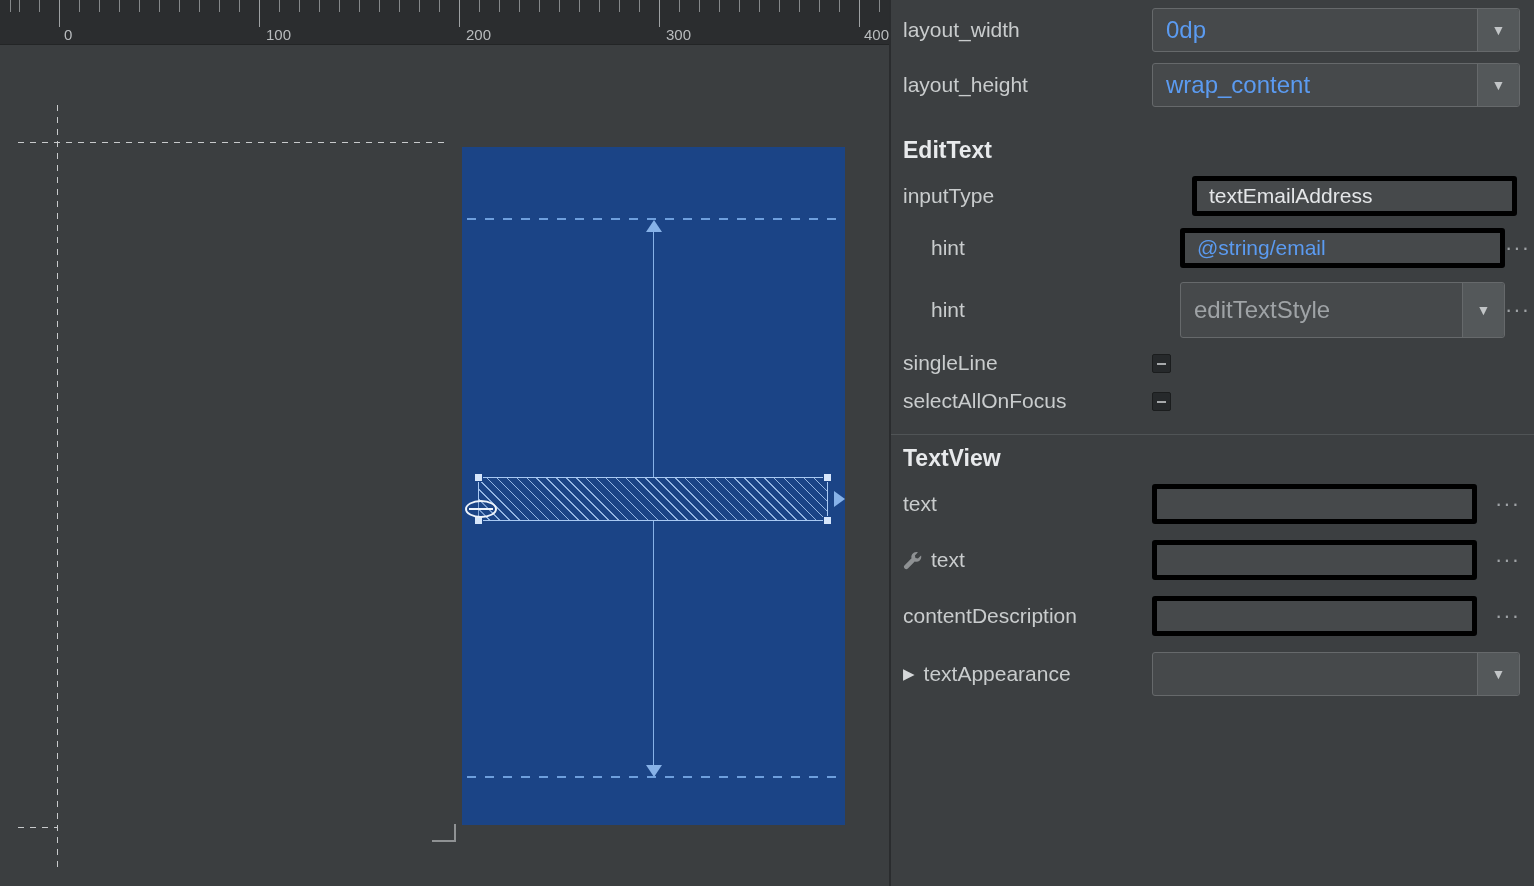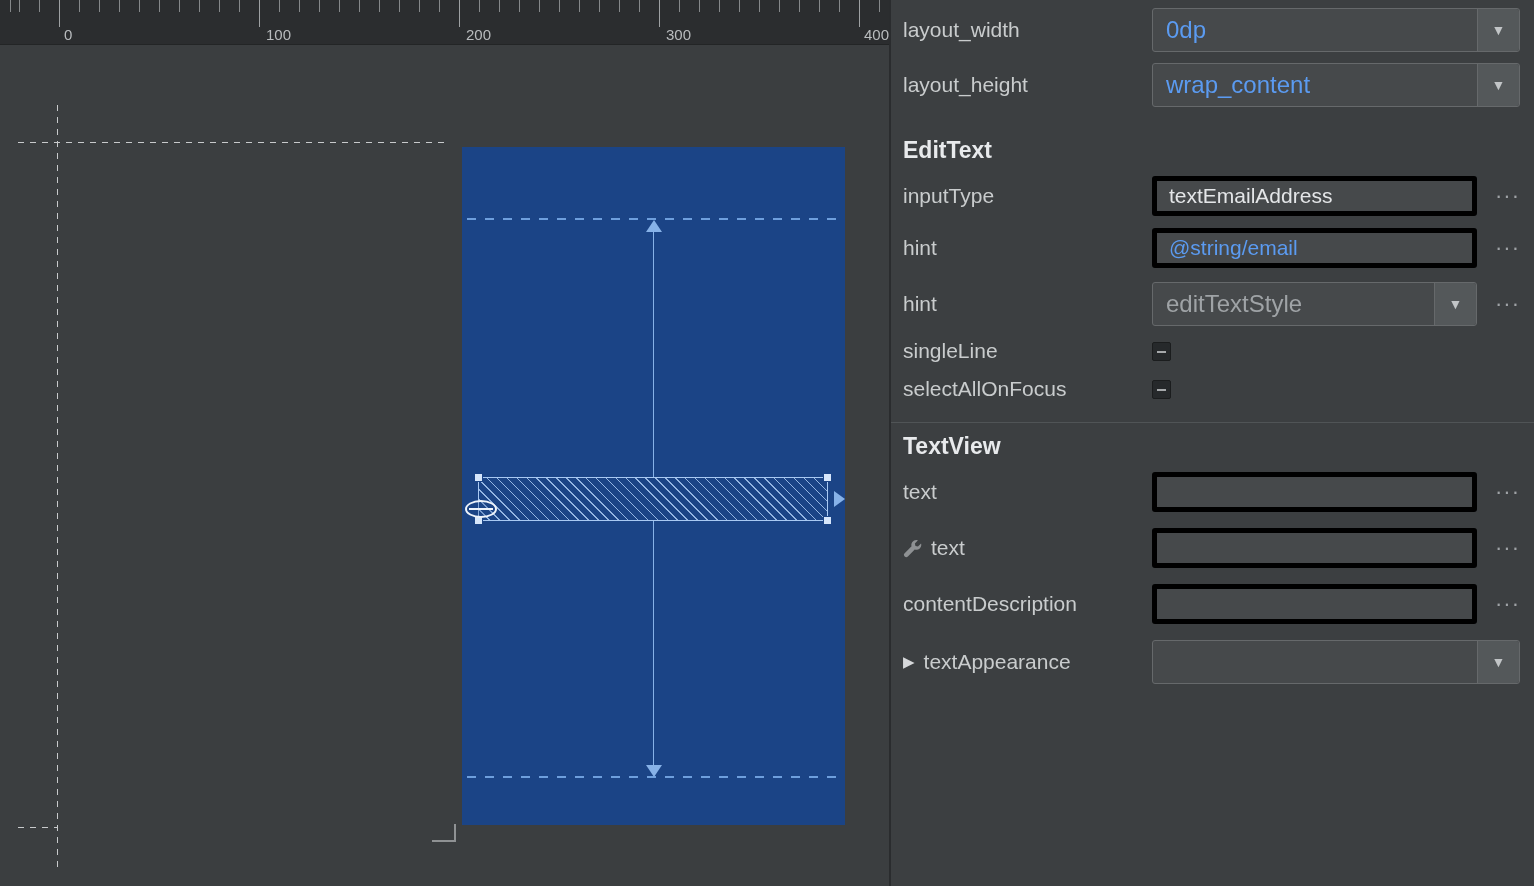--- a/index.html
+++ b/index.html
@@ -88,21 +88,21 @@
   .v-gray { color:#9fa3a6; }
 
   .checkbox { width:19px; height:19px; background:#26292b; border:1px solid #1b1d1e; border-radius:2px;
     position:relative; display:inline-block; }
   .checkbox .minus { position:absolute; left:4px; right:4px; top:8px; height:2px; background:#a6a9ab; }
 
   .expander { color:#d6d8da; font-size:15px; }
   .row-check { height:22px; }
   .h44 { height:44px; }
 
-  .mb11 { margin-bottom:11px; } .mb12 { margin-bottom:12px; } .mb14 { margin-bottom:14px; }
+  .mb11 { margin-bottom:11px; } .mb12 { margin-bottom:12px;gap:40px; } .mb14 { margin-bottom:14px;margin-left:28px; }
   .mb16 { margin-bottom:16px; }
   .hdr-edit { margin:30px 0 12px 0; }
   .hdr-text { margin:10px 1px 12px 0; }
 
   .wrench-icon { width:19px; height:19px; flex:0 0 19px; }
 </style>
 </head>
 <body>
 
 <div id="stage">
@@ -186,21 +186,21 @@
     <div class="prow mb14">
       <div class="plabel">hint</div>
       <div class="tbox">
         <span class="v-blue">@string/email</span>
       </div>
       <span class="more">···</span>
     </div>
 
     <div class="prow mb14">
       <div class="plabel">hint</div>
-      <div class="combo short" style="height:44px">
+      <div class="combo short" style="height:56px">
         <span class="val v-gray">editTextStyle</span>
         <span class="arrow-btn">
             <i>▼</i>
           </span>
       </div>
       <span class="more">···</span>
     </div>
 
     <div class="prow row-check mb16">
       <div class="plabel">singleLine</div>

